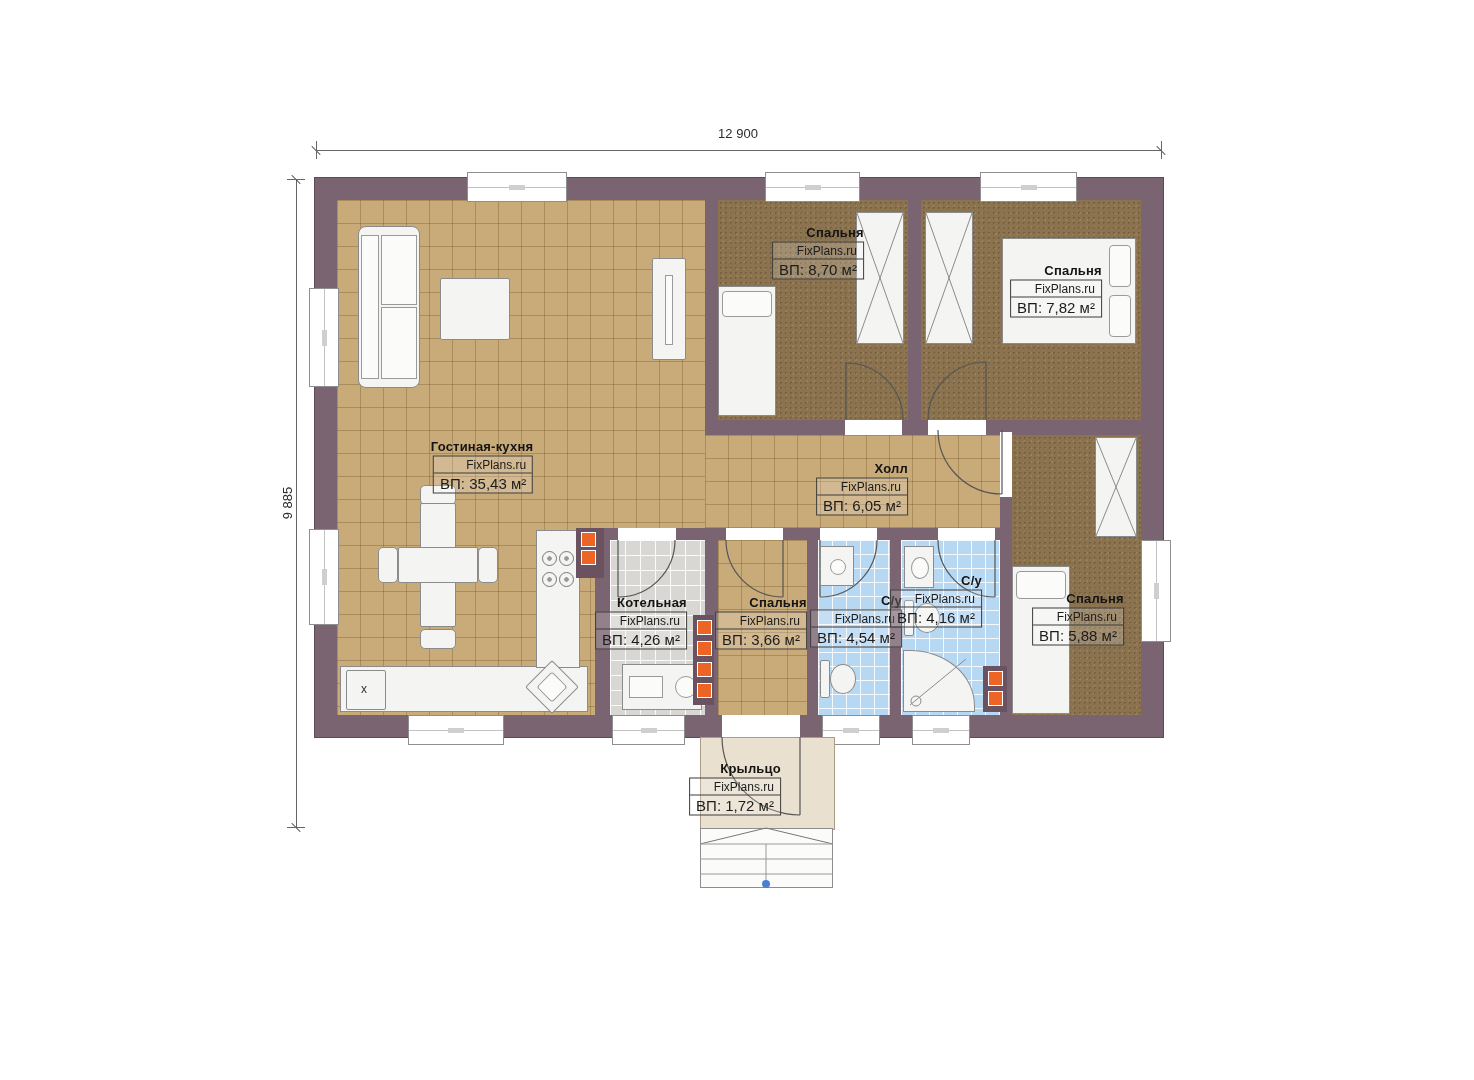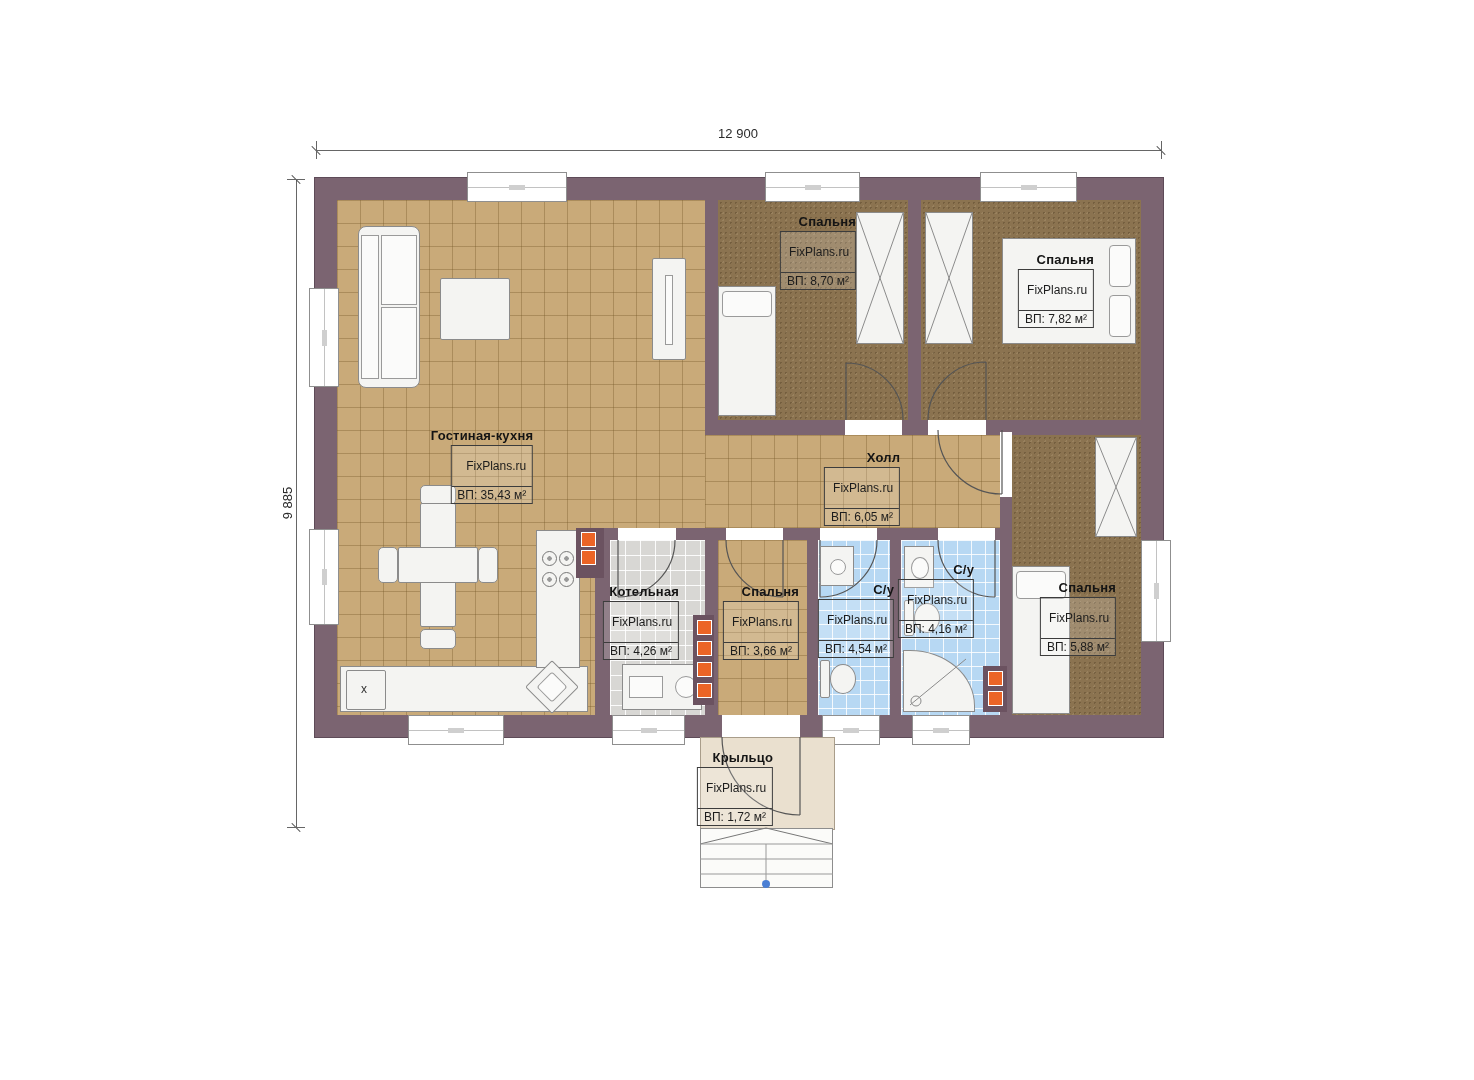--- a/index.html
+++ b/index.html
@@ -38,22 +38,22 @@
   .furn{position:absolute;background:#f4f4f2;border:1px solid #8b8b8b;box-sizing:border-box;border-radius:2px;}
   .furn .inner{position:absolute;background:#fbfbfa;border:1px solid #9a9a9a;box-sizing:border-box;}
   .burner{display:inline-block;width:13px;height:13px;border:1px solid #777;border-radius:50%;
           margin:1px;background:radial-gradient(circle,#999 2px,transparent 2.5px);}
   .vent{position:absolute;background:#ec6426;border:1px solid #ffffff;}
   .ventpatch{position:absolute;background:#6b5260;}
   
   .label{position:absolute;transform:translate(-50%,-50%);text-align:right;z-index:30;white-space:nowrap;}
   .rname{font-size:13px;font-weight:bold;color:#141414;margin-bottom:2px;letter-spacing:.2px;}
   .lbox{display:inline-block;border:1px solid #3c3c3c;background:rgba(255,255,255,.18);}
-  .lbox .wm{font-size:12px;color:#1c1c1c;padding:13px 6px;border-bottom:1px solid #3c3c3c;}
-  .lbox .ar{font-size:12px;color:#1c1c1c;padding:1px 6px;}
+  .lbox .wm{font-size:12px;color:#1c1c1c;padding:1px 6px;border-bottom:1px solid #3c3c3c;}
+  .lbox .ar{font-size:15px;color:#1c1c1c;padding:1px 6px;}
   
   .dimline{position:absolute;background:#666;}
   .tick{position:absolute;width:12px;height:1px;background:#444;}
   .dimtext{position:absolute;font-size:13px;color:#2a2a2a;}
   svg.door, svg.deco{position:absolute;overflow:visible;}
   .xletter{position:absolute;font-size:12px;color:#333;}
 </style>
 </head>
 <body>
 

